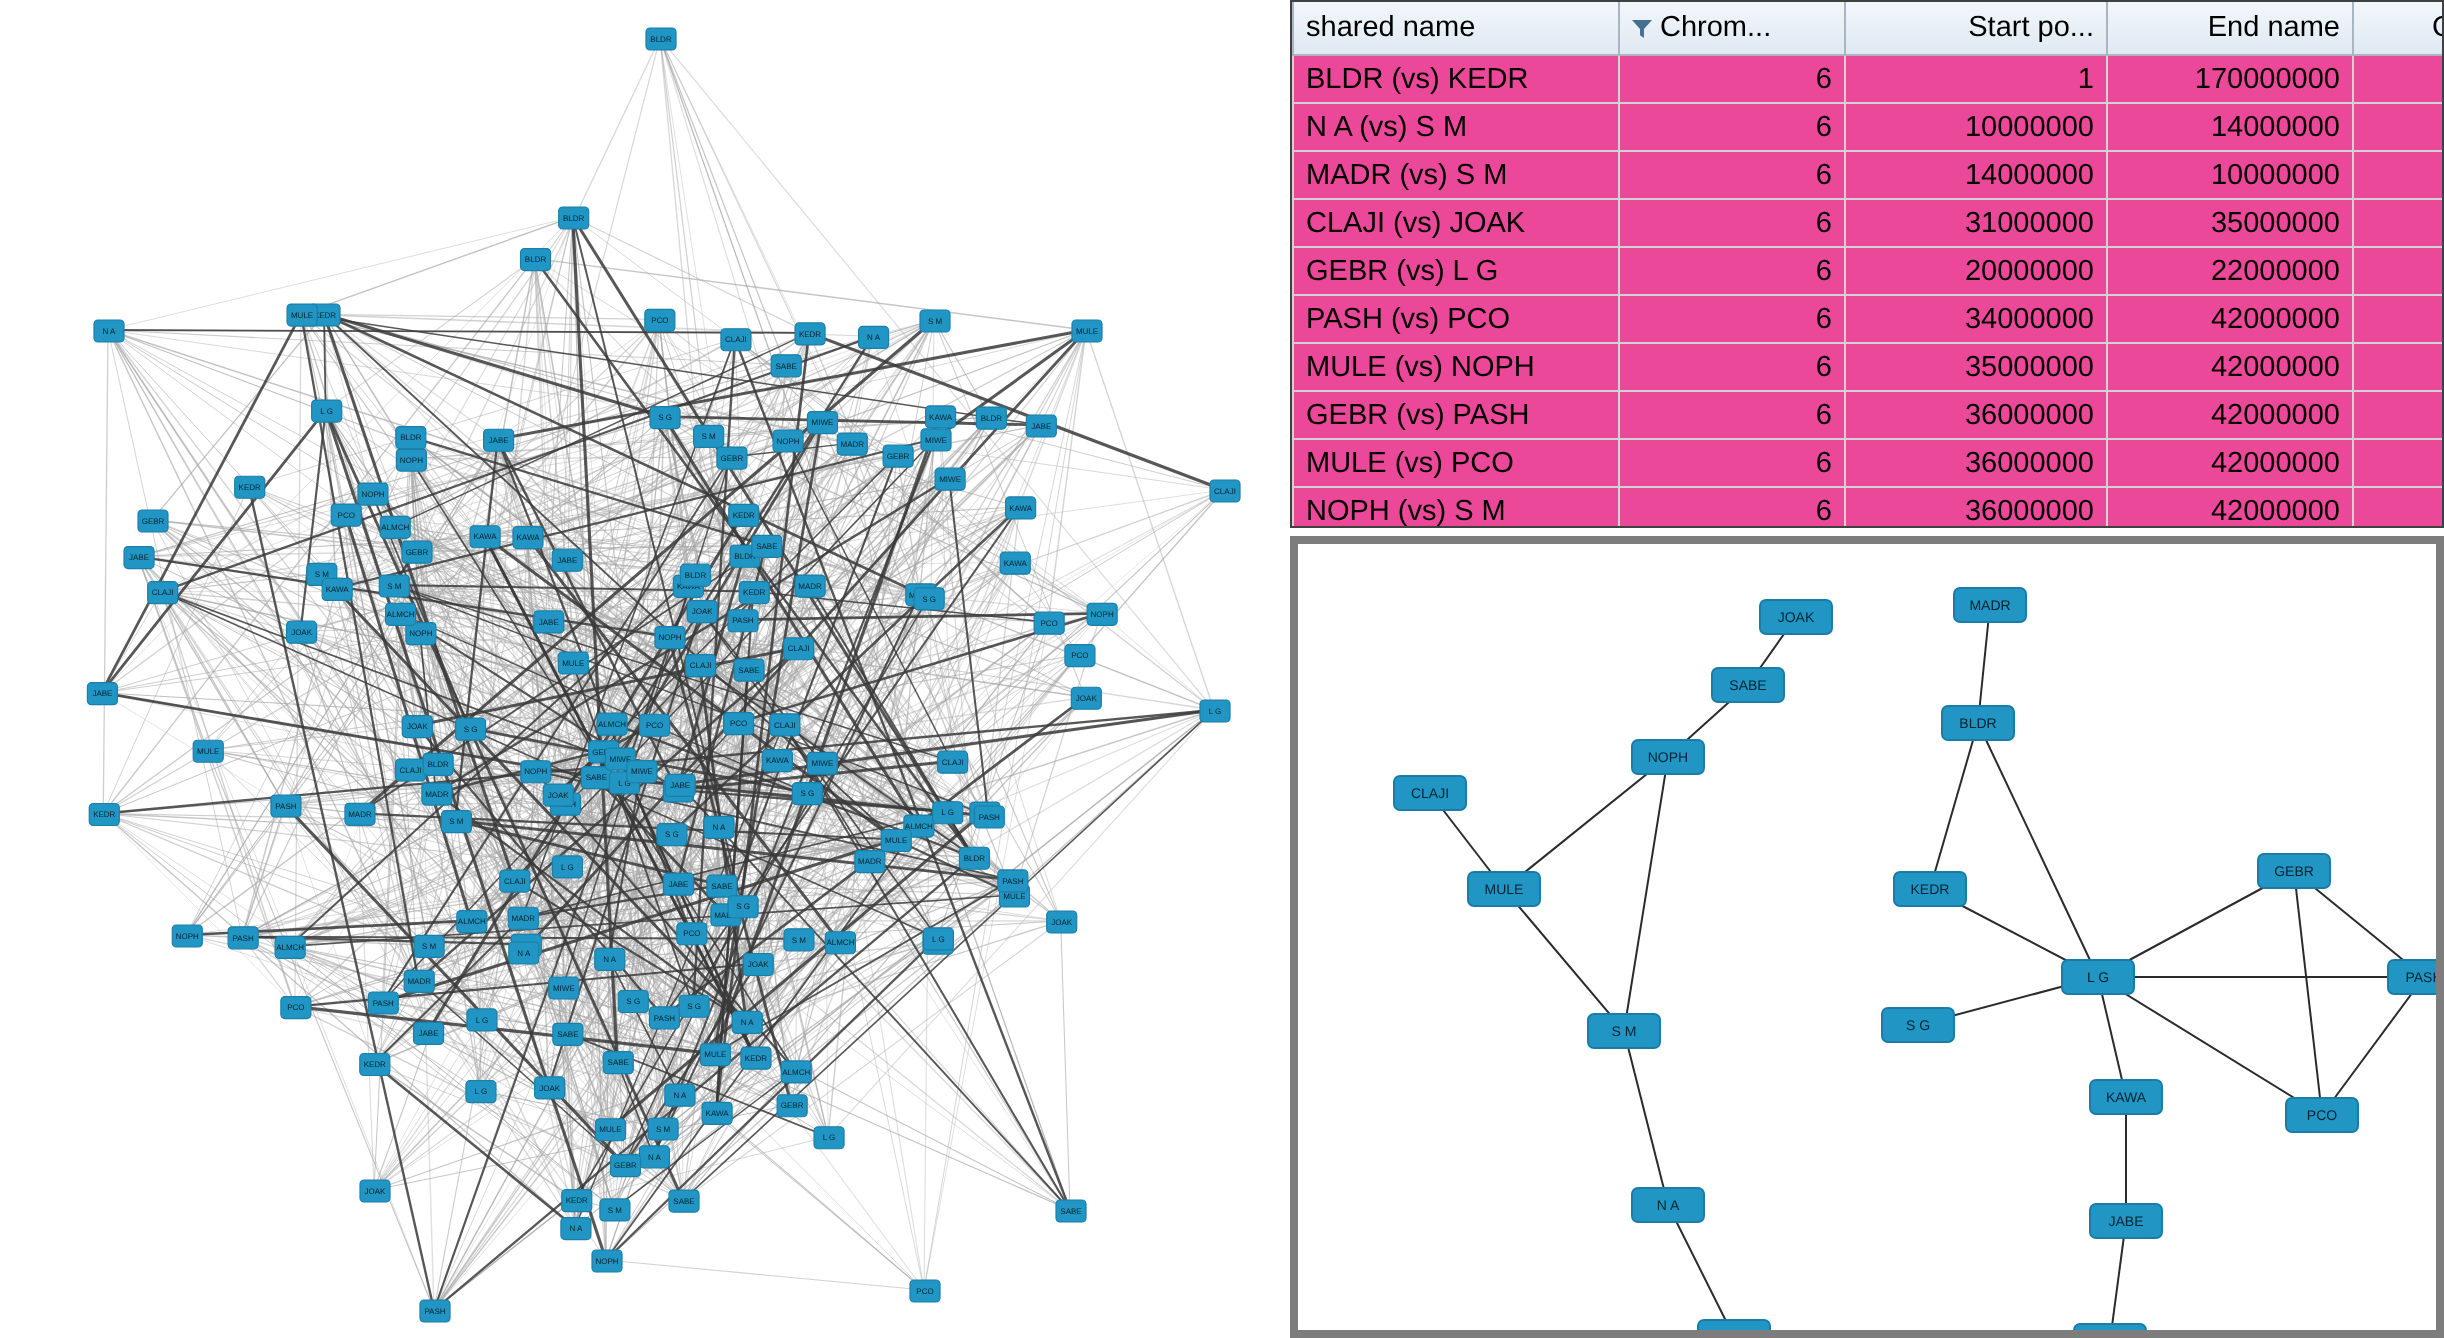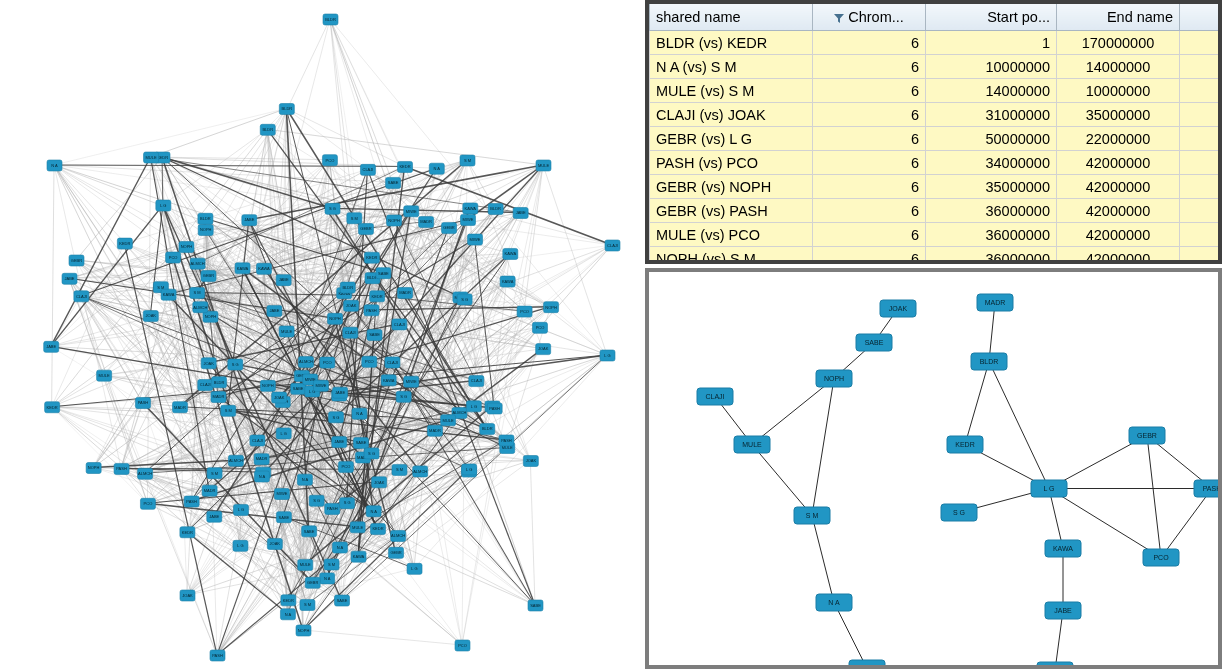--- a/index.html
+++ b/index.html
@@ -18,21 +18,21 @@
   }
   #left-network svg{display:block;}
   
   #right-column{
     position:absolute;left:645px;top:0;width:577px;height:669px;
   }
   
   #table-panel{
     position:absolute;left:0;top:0;width:577px;height:264px;
     background:#ffffff;
-    border:4px solid #404040;
+    border:1px solid #404040;
     box-sizing:border-box;
     overflow:hidden;
   }
   table.grid{
     border-collapse:collapse;
     width:100%;
     font-size:14.5px;
     table-layout:fixed;
   }
   table.grid th{
@@ -48,28 +48,28 @@
     text-overflow:ellipsis;
   }
   table.grid td{
     border:1px solid #d2d2d2;
     border-top:none;
     height:23px;
     padding:0 6px;
     white-space:nowrap;
     overflow:hidden;
     color:#000;
-    background:#fef9c3;
+    background:#ec4899;
   }
   .col-name{width:150px;text-align:left;}
   .col-chrom{width:100px;text-align:right;}
   .col-start{width:118px;text-align:right;margin-left:12px;}
-  .col-end{width:110px;text-align:center;}
+  .col-end{width:110px;text-align:right;}
   .col-gen{width:95px;text-align:right;}
-  th.col-chrom{text-align:center;}
+  th.col-chrom{text-align:left;}
   th.col-start,th.col-end,th.col-gen{text-align:right;}
   .filter-icon{
     display:inline-block;
     width:10px;height:9px;
     margin-right:4px;
     vertical-align:-1px;
     color:#3b6ea5;
   }
   
   #sub-network{
@@ -2112,49 +2112,49 @@
             <td class="col-gen">192.0</td>
           </tr>
           <tr>
             <td class="col-name">N A (vs) S M</td>
             <td class="col-chrom">6</td>
             <td class="col-start">10000000</td>
             <td class="col-end">14000000</td>
             <td class="col-gen">6.6</td>
           </tr>
           <tr>
-            <td class="col-name">MULE (vs) S M</td>
+            <td class="col-name">MADR (vs) S M</td>
             <td class="col-chrom">6</td>
             <td class="col-start">14000000</td>
             <td class="col-end">10000000</td>
             <td class="col-gen">7.5</td>
           </tr>
           <tr>
             <td class="col-name">CLAJI (vs) JOAK</td>
             <td class="col-chrom">6</td>
             <td class="col-start">31000000</td>
             <td class="col-end">35000000</td>
             <td class="col-gen">5.9</td>
           </tr>
           <tr>
             <td class="col-name">GEBR (vs) L G</td>
             <td class="col-chrom">6</td>
-            <td class="col-start">50000000</td>
+            <td class="col-start">20000000</td>
             <td class="col-end">22000000</td>
             <td class="col-gen">16.9</td>
           </tr>
           <tr>
             <td class="col-name">PASH (vs) PCO</td>
             <td class="col-chrom">6</td>
             <td class="col-start">34000000</td>
             <td class="col-end">42000000</td>
             <td class="col-gen">11.4</td>
           </tr>
           <tr>
-            <td class="col-name">GEBR (vs) NOPH</td>
+            <td class="col-name">MULE (vs) NOPH</td>
             <td class="col-chrom">6</td>
             <td class="col-start">35000000</td>
             <td class="col-end">42000000</td>
             <td class="col-gen">10.5</td>
           </tr>
           <tr>
             <td class="col-name">GEBR (vs) PASH</td>
             <td class="col-chrom">6</td>
             <td class="col-start">36000000</td>
             <td class="col-end">42000000</td>

